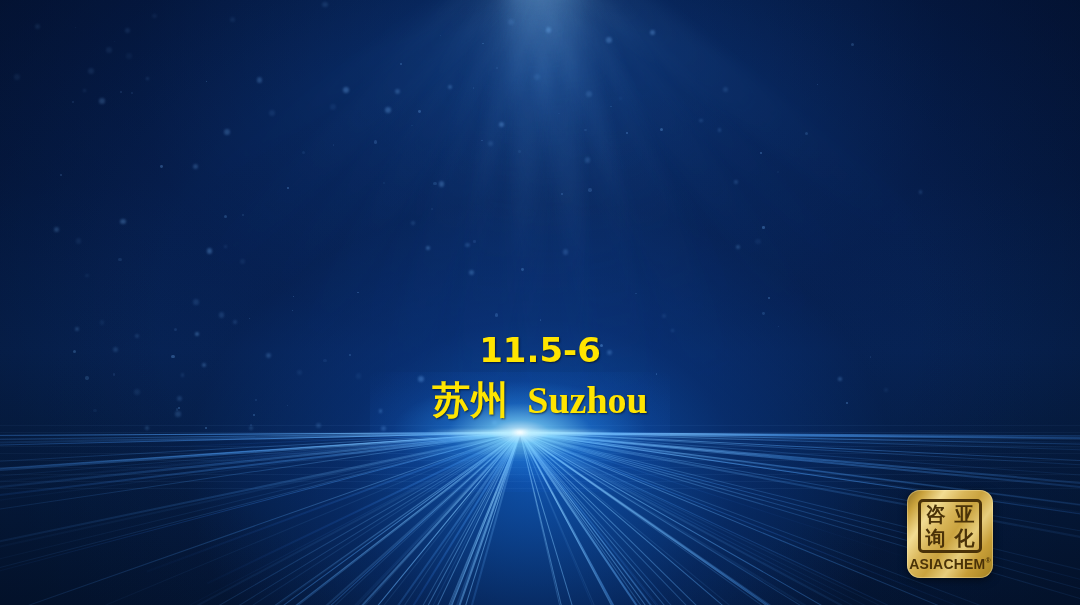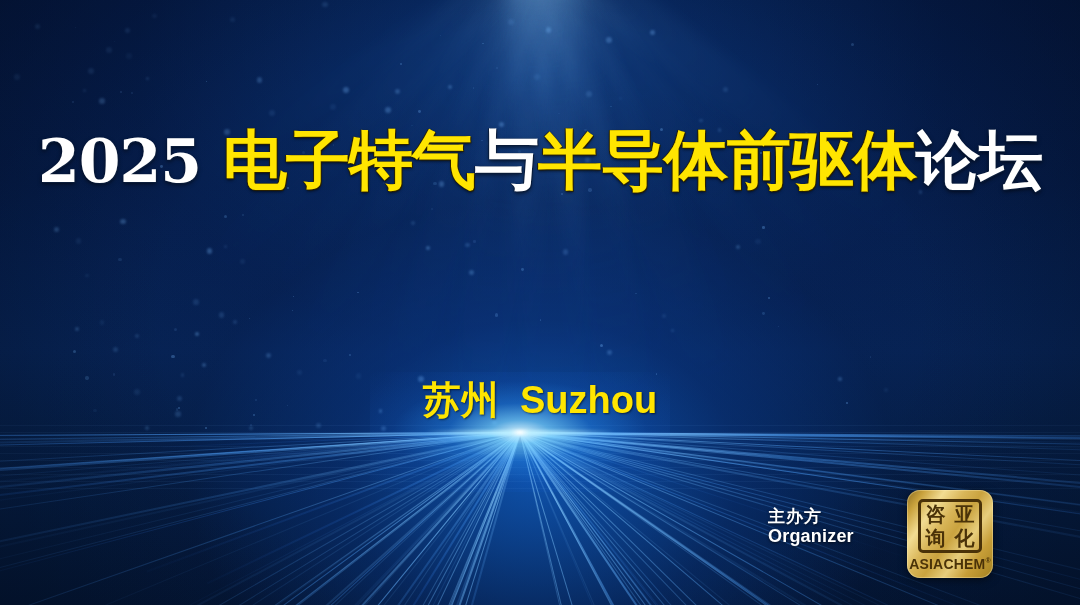--- a/index.html
+++ b/index.html
@@ -159,21 +159,21 @@
   .city {
     position:absolute; top:381px; left:0; width:1080px;
     text-align:center;
     color:#ffe500;
     font-size:38px; line-height:1;
     font-weight:bold;
     white-space:nowrap;
     text-shadow:1px 1px 2px rgba(0,0,0,0.55);
   }
   .city .cn { font-family:"DejaVu Sans", sans-serif; }
-  .city .en { font-family:Liberation Sans, sans-serif;margin-top:29px; }
+  .city .en { font-family:Liberation Serif, serif;margin-top:29px; }
 
   
   .organizer {
     position:absolute; left:768px; top:506px;
     color:#fff;
     line-height:1.18;
     text-shadow:0 1px 3px rgba(0,0,0,0.7);
   }
   .organizer .cn {
     font-size:17px; font-weight:bold;
@@ -532,32 +532,28 @@
       <div class="spoke" style="transform: rotate(25.68deg); opacity: 0.16; height: 1px;"></div>
       <div class="spoke" style="transform: rotate(105.6deg); opacity: 0.35; height: 2px; width: 709px;"></div>
       <div class="spoke" style="transform: rotate(29.83deg); opacity: 0.69; height: 1px;"></div>
     </div>
   <div class="vp-glow"></div>
   <div class="vp-star"></div>
   <div class="vignette"></div>
 
   <div class="content">
 
-    <div class="title-cn" id="title-cn"><span class="num">2025</span><span class="num">  </span><span class="y">电子特气</span><span class="w">与</span><span class="y">半导体前驱体</span><span class="w">论坛</span></div>
-
-
+
+
+    <div class="date">11.5-6</div>
 
     <div class="city">
       <span class="cn">苏州</span><span class="en">&nbsp; </span><span class="en">Suzhou</span>
     </div>
 
-    <div class="organizer">
-      <div class="cn">主办方</div>
-      <div class="en">Organizer</div>
-    </div>
 
     <div class="logo">
       <div class="logo-inner" id="logo-inner">
           <span>咨</span>
           <span>亚</span>
           <span>询</span>
           <span>化</span>
         </div>
       <div class="logo-word"><span>ASIACHEM</span><sup>®</sup></div>
     </div>

